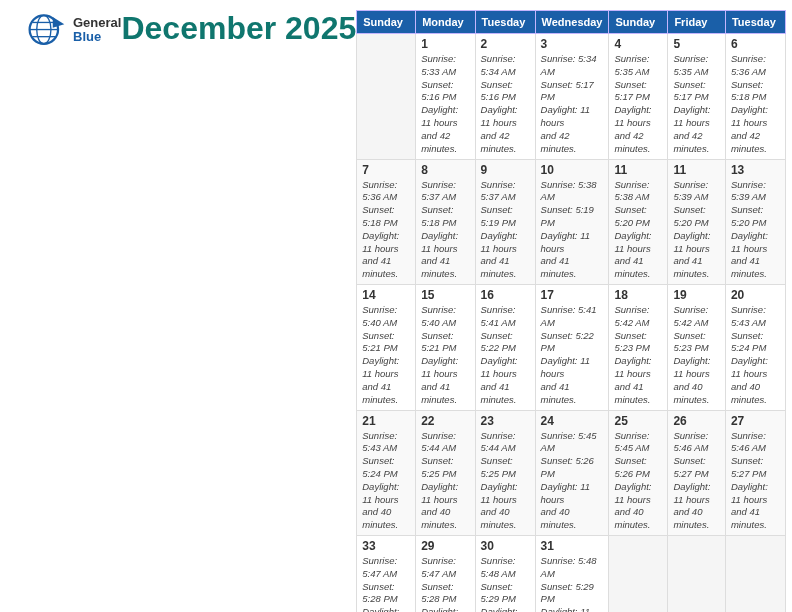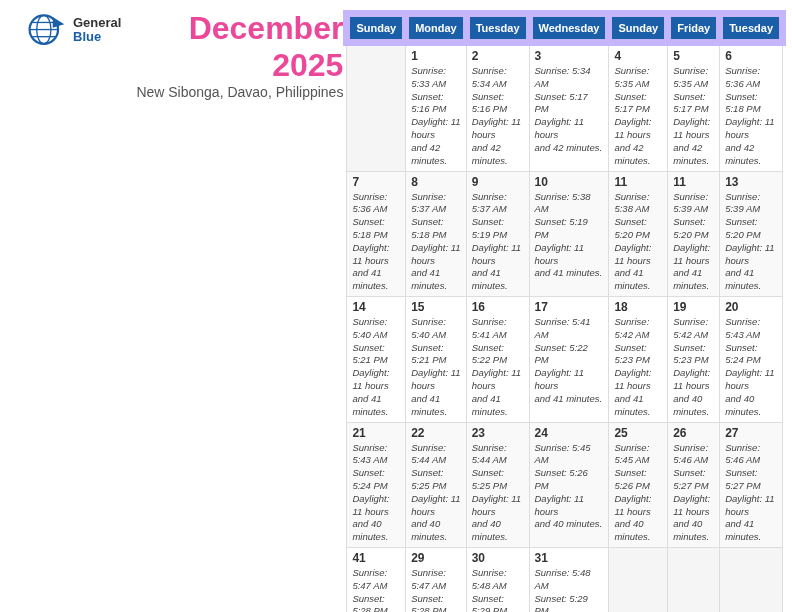--- a/index.html
+++ b/index.html
@@ -23,40 +23,40 @@
       justify-content: space-between;
       align-items: flex-start;
       margin-bottom: 6px;
     }
     .title-block {
       text-align: right;
     }
     .month-title {
       font-size: 32px;
       font-weight: bold;
-      color: #ec4899;
+      color: #0f766e;
     }
     .subtitle {
       font-size: 14px;
       color: #555;
     }
     .calendar-table {
       width: 100%;
       border-collapse: collapse;
       flex: 1;
       font-size: 10px;
     }
     .calendar-table th {
       background-color: #1a5fa8;
       color: #fff;
       text-align: left;
       padding: 5px 6px;
       font-size: 11px;
       font-weight: bold;
-      border: 7px solid #c4b5fd;
+      border: 1px solid #c4b5fd;
     }
     .calendar-table td {
       border: 1px solid #ddd;
       vertical-align: top;
       padding: 3px 5px;
       background: #fff;
       width: calc(100%/7);
     }
     .calendar-table tr:nth-child(even) td {
       background: #f9f9f9;
@@ -118,21 +118,20 @@
 
         <polygon points="32,8 45,16 32,20" fill="#1a5fa8"></polygon>
       </svg>
       <div class="logo-label">
         <span class="logo-general">General</span>
         <span class="logo-blue">Blue</span>
       </div>
     </div>
     <div class="title-block">
       <div class="month-title">December 2025</div>
-      <div class="subtitle">New Sibonga, Davao, Philippines</div>
     </div>
   </div>
 
   <table class="calendar-table">
     <thead>
       <tr>
         <th>Sunday</th>
         <th>Monday</th>
         <th>Tuesday</th>
         <th>Wednesday</th>
@@ -254,21 +253,21 @@
             <span class="day-num">26</span>
             <div class="day-info">Sunrise: 5:46 AM<br>Sunset: 5:27 PM<br>Daylight: 11 hours<br>and 40 minutes.</div>
           </td>
           <td>
             <span class="day-num">27</span>
             <div class="day-info">Sunrise: 5:46 AM<br>Sunset: 5:27 PM<br>Daylight: 11 hours<br>and 41 minutes.</div>
           </td>
         </tr>
         <tr>
           <td>
-            <span class="day-num">41</span>
+            <span class="day-num">33</span>
             <div class="day-info">Sunrise: 5:47 AM<br>Sunset: 5:28 PM<br>Daylight: 11 hours<br>and 41 minutes.</div>
           </td>
           <td>
             <span class="day-num">29</span>
             <div class="day-info">Sunrise: 5:47 AM<br>Sunset: 5:28 PM<br>Daylight: 11 hours<br>and 41 minutes.</div>
           </td>
           <td>
             <span class="day-num">30</span>
             <div class="day-info">Sunrise: 5:48 AM<br>Sunset: 5:29 PM<br>Daylight: 11 hours<br>and 41 minutes.</div>
           </td>

